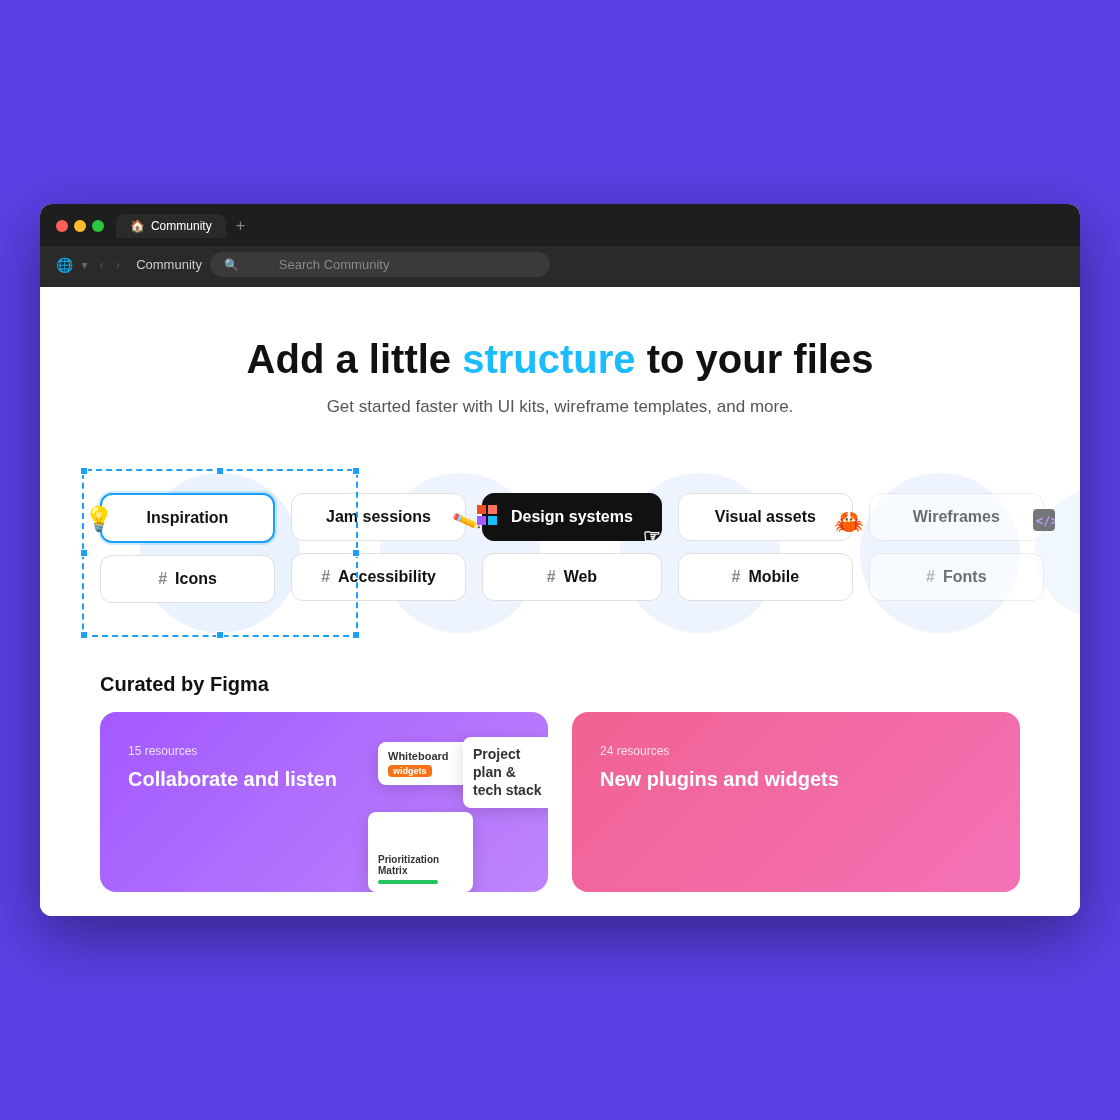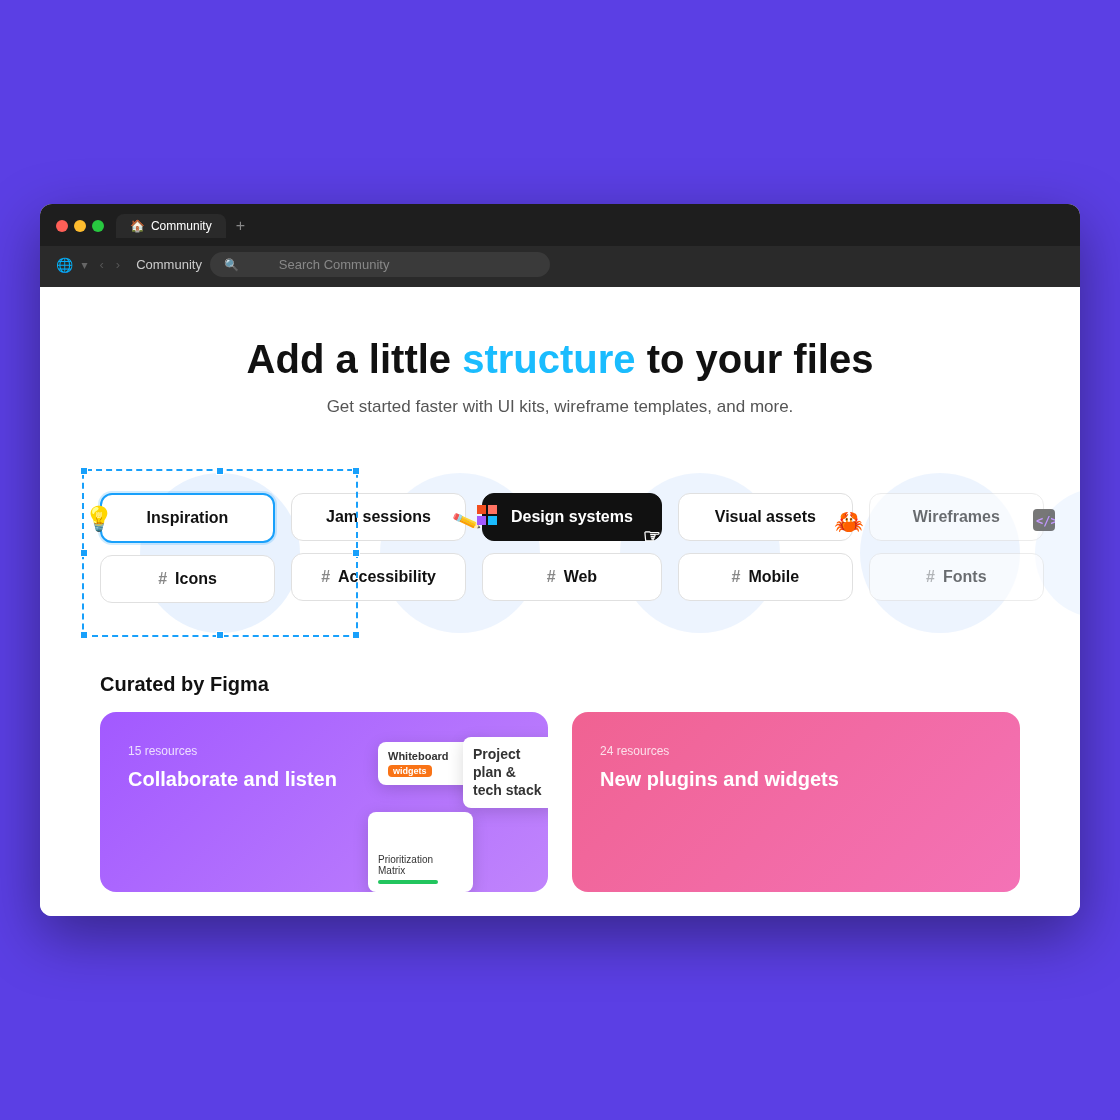--- a/index.html
+++ b/index.html
@@ -359,21 +359,21 @@
       color: #333;
     }
     .float-card-pm {
       bottom: 10px;
       left: 10px;
       width: 105px;
       background: #fff;
     }
     .float-card-pm .pm-title {
       font-size: 10px;
-      font-weight: 400;
+      font-weight: 700;
       color: #333;
       margin-top: 34px;
     }
     .float-card-pm .pm-bar {
       height: 4px;
       background: #22c55e;
       border-radius: 2px;
       margin-top: 4px;
       width: 70%;
     }

